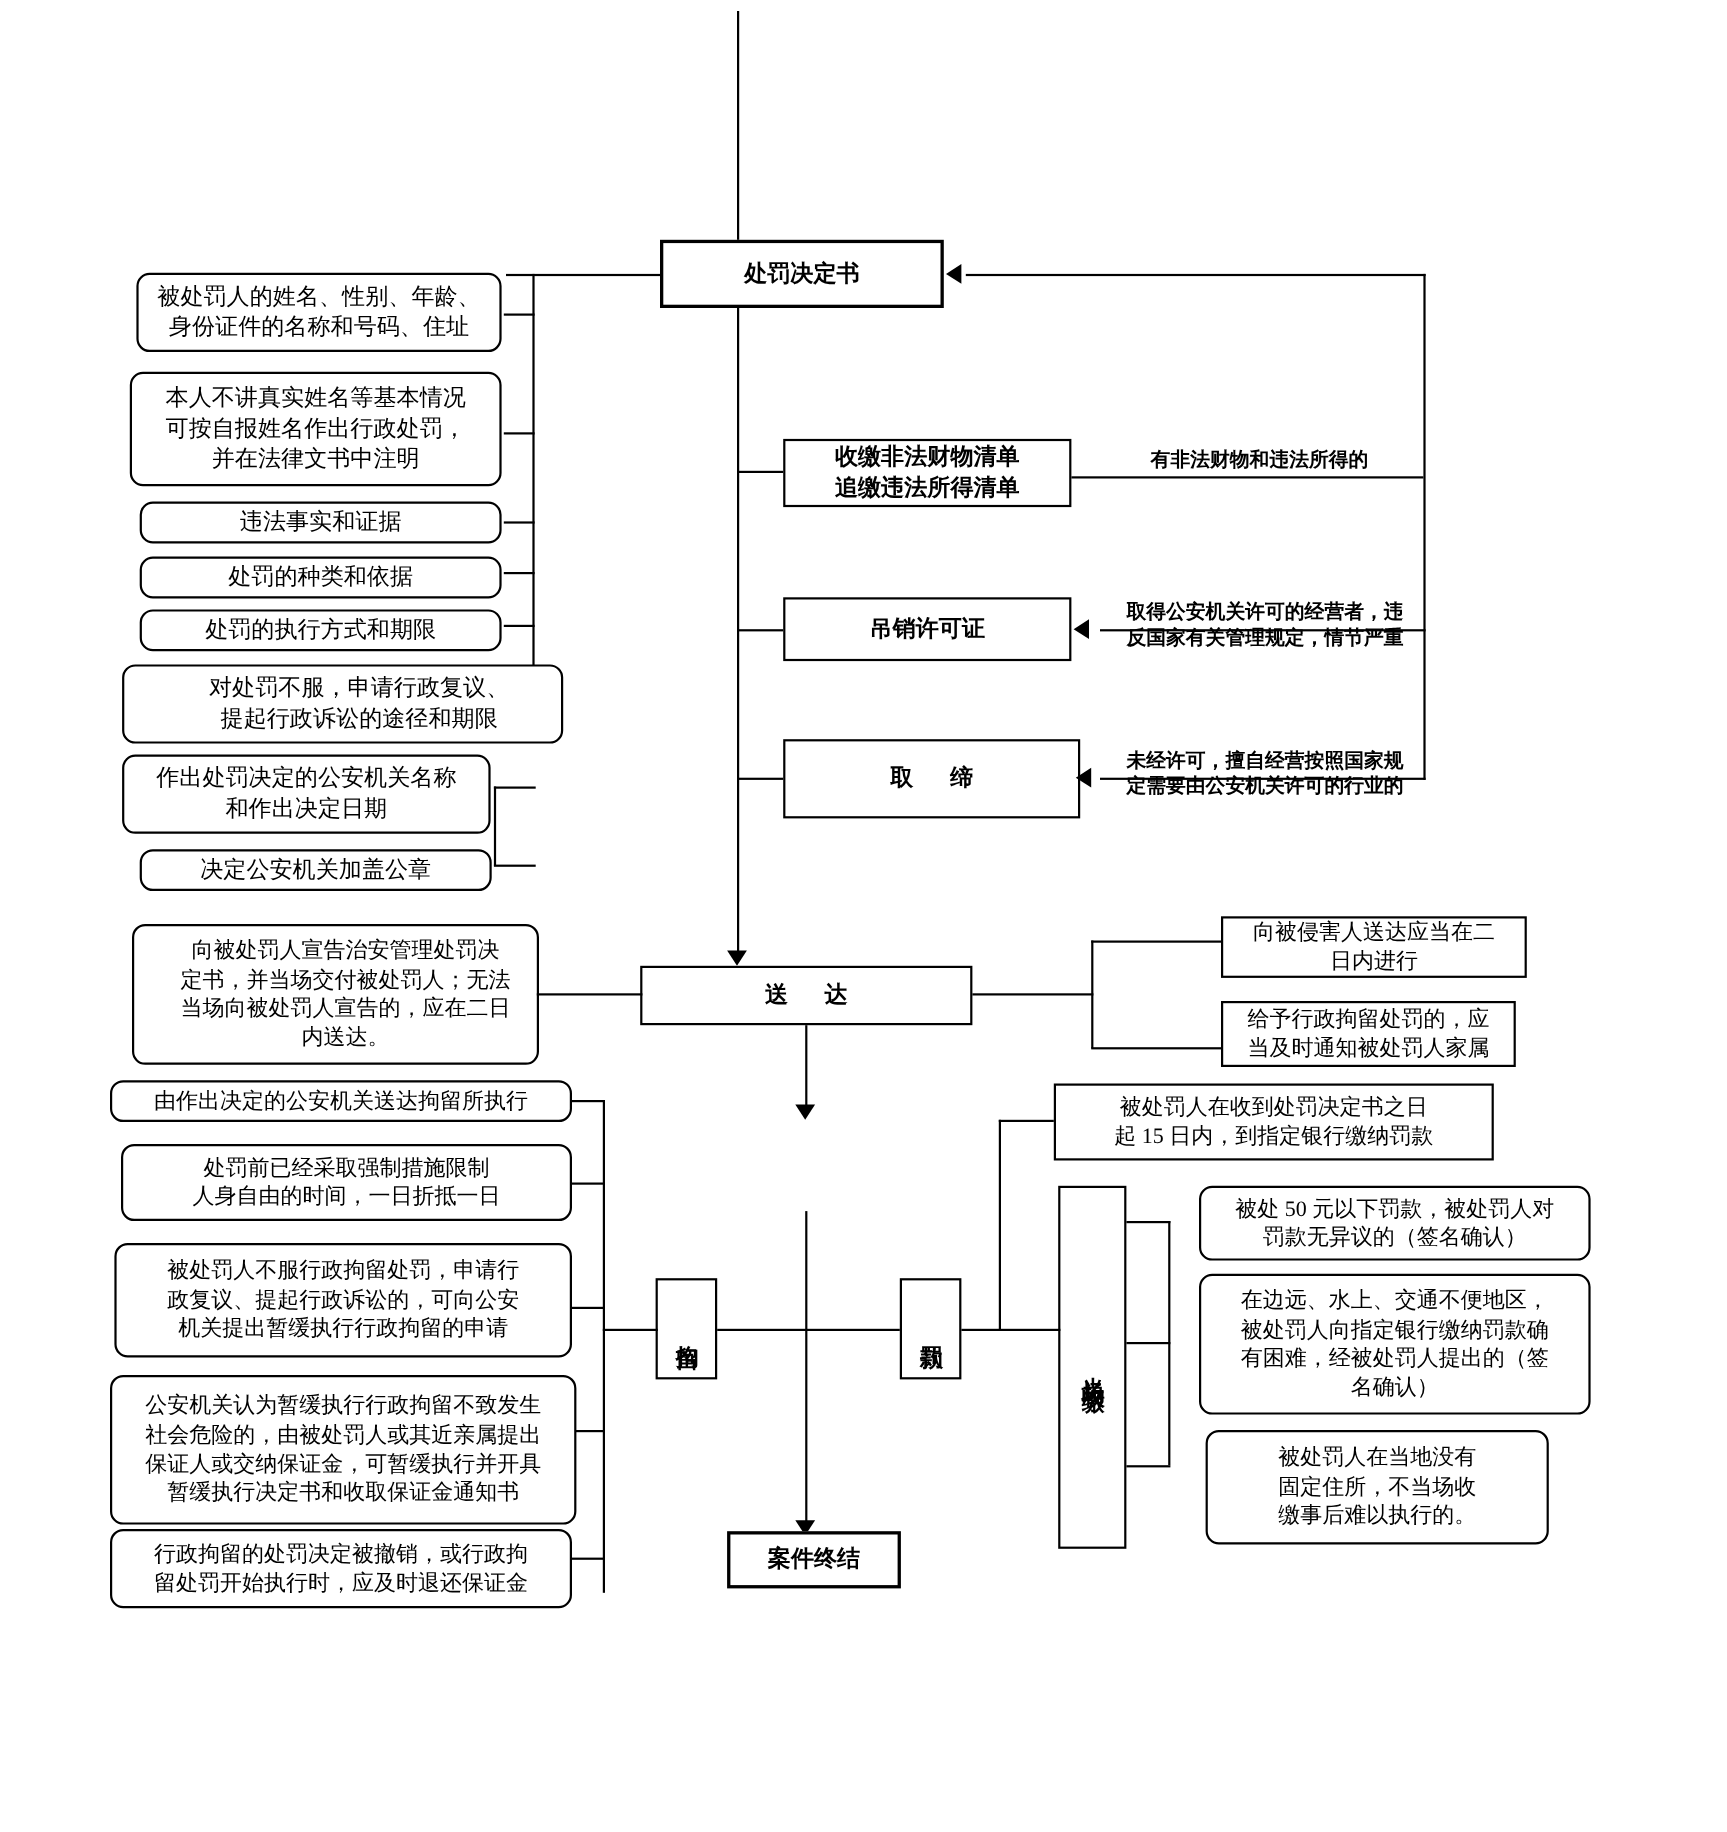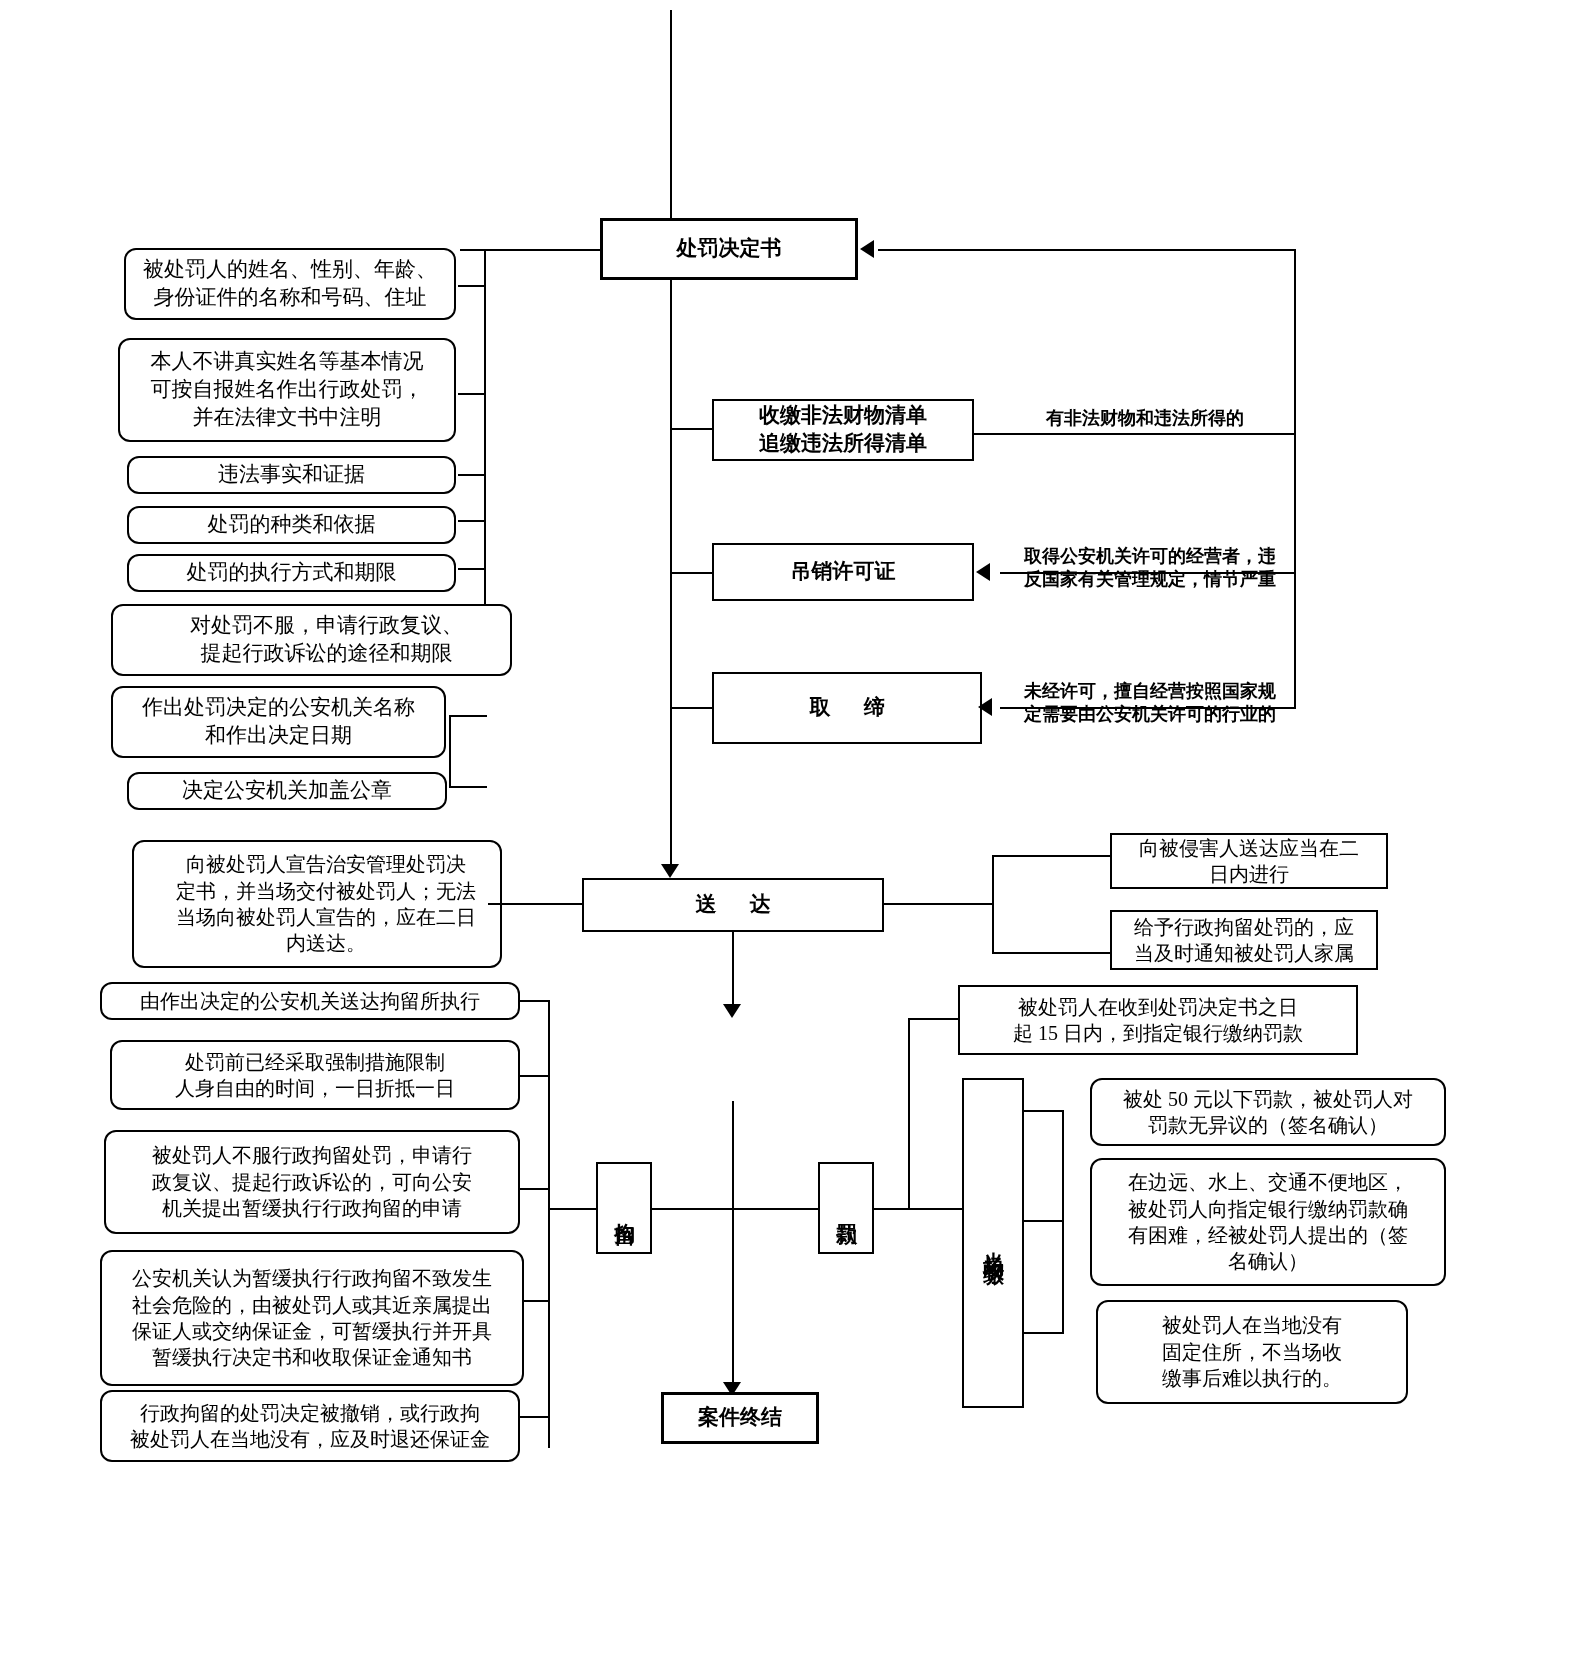--- a/index.html
+++ b/index.html
@@ -139,21 +139,21 @@
 定需要由公安机关许可的行业的</div>
   <div class="ln hl" style="left:1000px; top:707px; width:296px;"></div>
   <div class="arrow-left" style="left:978px; top:698px;"></div>
 
   <div class="ln vl" style="left:1294px; top:249px; height:460px;"></div>
   <div class="ln hl" style="left:878px; top:249px; width:418px;"></div>
   <div class="arrow-left" style="left:860px; top:240px;"></div>
 
   <div class="node thin bold f22 spread" style="left:582px; top:878px; width:302px; height:54px;">送    达</div>
 
-  <div class="node rounded f20" style="left:132px; top:840px; width:370px; height:128px;padding-left:24px;">向被处罚人宣告治安管理处罚决
+  <div class="node rounded f20" style="left:120px; top:840px; width:370px; height:128px;padding-left:24px;">向被处罚人宣告治安管理处罚决
 定书，并当场交付被处罚人；无法
 当场向被处罚人宣告的，应在二日
 内送达。</div>
   <div class="ln hl" style="left:488px; top:903px; width:96px;"></div>
 
   <div class="ln hl" style="left:884px; top:903px; width:110px;"></div>
   <div class="ln vl" style="left:992px; top:855px; height:98px;"></div>
   <div class="ln hl" style="left:992px; top:855px; width:120px;"></div>
   <div class="ln hl" style="left:992px; top:952px; width:120px;"></div>
 
@@ -187,21 +187,21 @@
   <div class="node rounded f20" style="left:110px; top:1040px; width:410px; height:70px;">处罚前已经采取强制措施限制
 人身自由的时间，一日折抵一日</div>
   <div class="node rounded f20" style="left:104px; top:1130px; width:416px; height:104px;">被处罚人不服行政拘留处罚，申请行
 政复议、提起行政诉讼的，可向公安
 机关提出暂缓执行行政拘留的申请</div>
   <div class="node rounded f20" style="left:100px; top:1250px; width:424px; height:136px;">公安机关认为暂缓执行行政拘留不致发生
 社会危险的，由被处罚人或其近亲属提出
 保证人或交纳保证金，可暂缓执行并开具
 暂缓执行决定书和收取保证金通知书</div>
   <div class="node rounded f20" style="left:100px; top:1390px; width:420px; height:72px;">行政拘留的处罚决定被撤销，或行政拘
-被处罚人在当地没有，应及时退还保证金</div>
+留处罚开始执行时，应及时退还保证金</div>
 
   <div class="ln hl" style="left:874px; top:1208px; width:36px;"></div>
   <div class="ln vl" style="left:908px; top:1018px; height:192px;"></div>
   <div class="ln hl" style="left:908px; top:1018px; width:52px;"></div>
 
   <div class="node thin f20" style="left:958px; top:985px; width:400px; height:70px;">被处罚人在收到处罚决定书之日
 起 15 日内，到指定银行缴纳罚款</div>
 
   <div class="node thin bold f21 vert" style="left:962px; top:1078px; width:62px; height:330px;">当场收缴</div>
 

